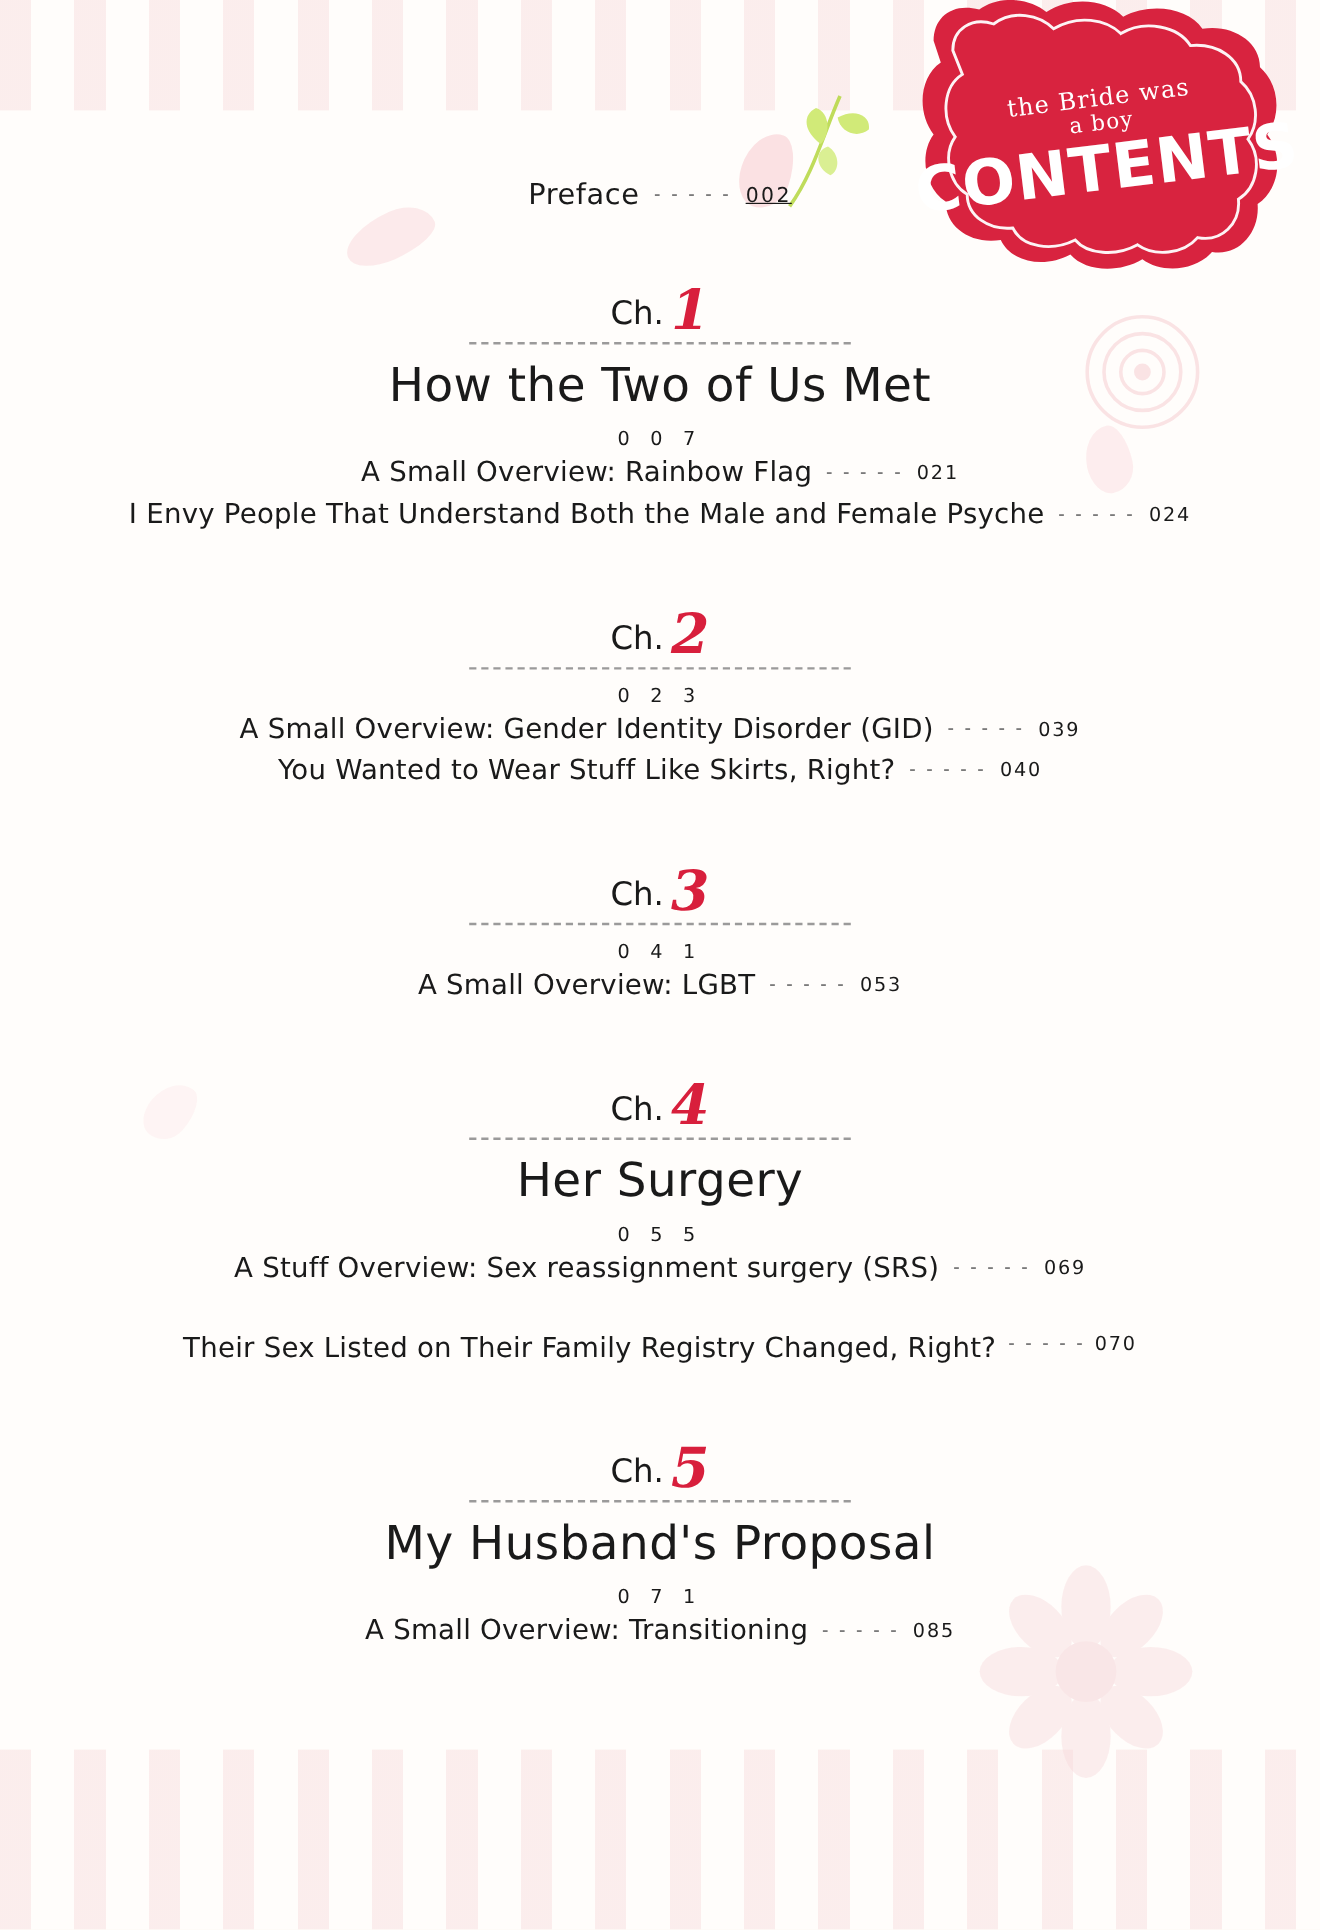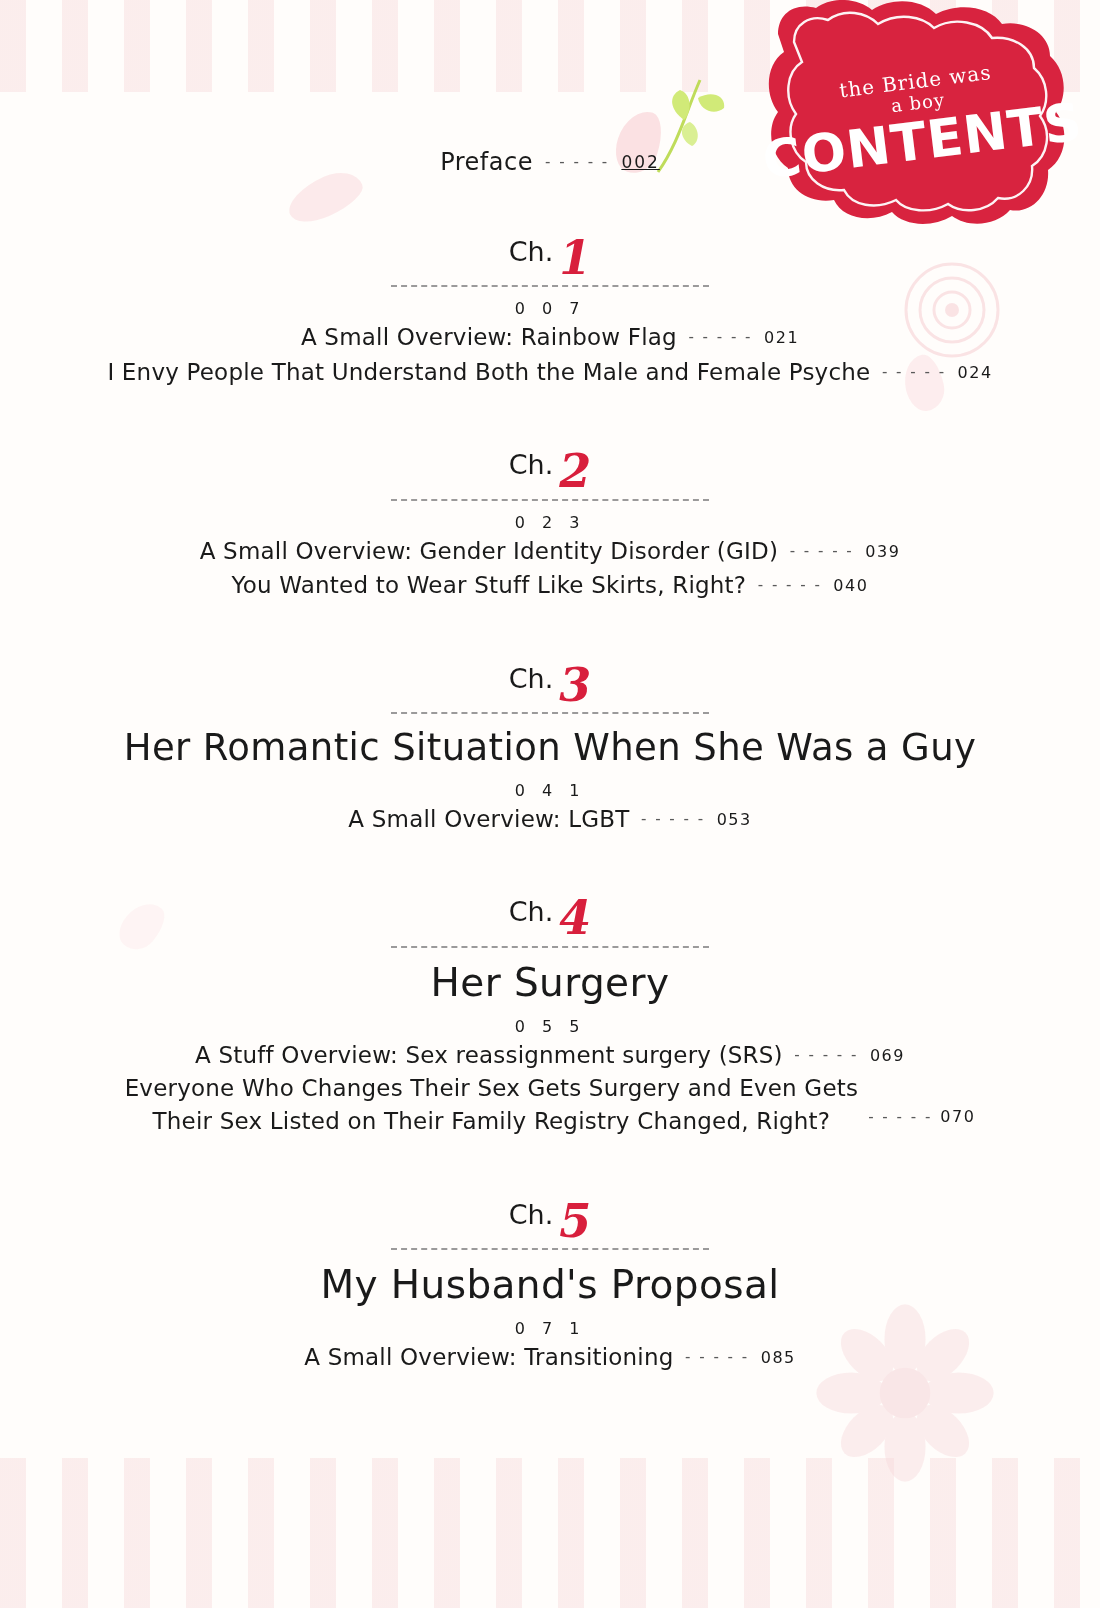--- a/index.html
+++ b/index.html
@@ -140,21 +140,21 @@
     vertical-align: 3px;
     margin: 0 4px;
   }
 
   .chapter {
     text-align: center;
     margin-top: 62px;
   }
   .ch-head {
     display: flex;
-    align-items: flex-start;
+    align-items: flex-end;
     justify-content: center;
     gap: 6px;
     line-height: 1;
   }
   .ch-label {
     font-size: 27px;
     letter-spacing: 0px;
     padding-bottom: 4px;
   }
   .ch-num {
@@ -281,20 +281,21 @@
     <span class="dots-inline">- - - - -</span>
     <span class="pg">002</span>
   </div>
 
   <div class="chapter">
     <div class="ch-head">
       <span class="ch-label">Ch.</span>
       <span class="ch-num">1</span>
     </div>
     <div class="ch-rule"></div>
+    <div class="ch-title">How the Two of Us Met</div>
     <div class="ch-page">0 0 7</div>
     <div class="sub-list">
       <div class="sub-row">
         <span>A Small Overview: Rainbow Flag</span>
         <span class="dots-inline">- - - - -</span>
         <span class="pg">021</span>
       </div>
       <div class="sub-row">
         <span>I Envy People That Understand Both the Male and Female Psyche</span>
         <span class="dots-inline">- - - - -</span>
@@ -323,21 +324,20 @@
       </div>
     </div>
   </div>
 
   <div class="chapter">
     <div class="ch-head">
       <span class="ch-label">Ch.</span>
       <span class="ch-num">3</span>
     </div>
     <div class="ch-rule"></div>
-    <div class="ch-title wide">Her Romantic Situation When She Was a Guy</div>
     <div class="ch-page">0 4 1</div>
     <div class="sub-list">
       <div class="sub-row">
         <span>A Small Overview: LGBT</span>
         <span class="dots-inline">- - - - -</span>
         <span class="pg">053</span>
       </div>
     </div>
   </div>
 
@@ -350,21 +350,21 @@
     <div class="ch-title">Her Surgery</div>
     <div class="ch-page">0 5 5</div>
     <div class="sub-list">
       <div class="sub-row">
         <span>A Stuff Overview: Sex reassignment surgery (SRS)</span>
         <span class="dots-inline">- - - - -</span>
         <span class="pg">069</span>
       </div>
       <div class="sub-row two-line">
         <span class="txt">
-          <span>Everyone Who Changes Their Sex Gets Surgery and Even Gets</span><br>
+          <br>
           <span>Their Sex Listed on Their Family Registry Changed, Right?</span>
         </span>
         <span class="tail">
           <span class="dots-inline">- - - - -</span>
           <span class="pg">070</span>
         </span>
       </div>
     </div>
   </div>
 

